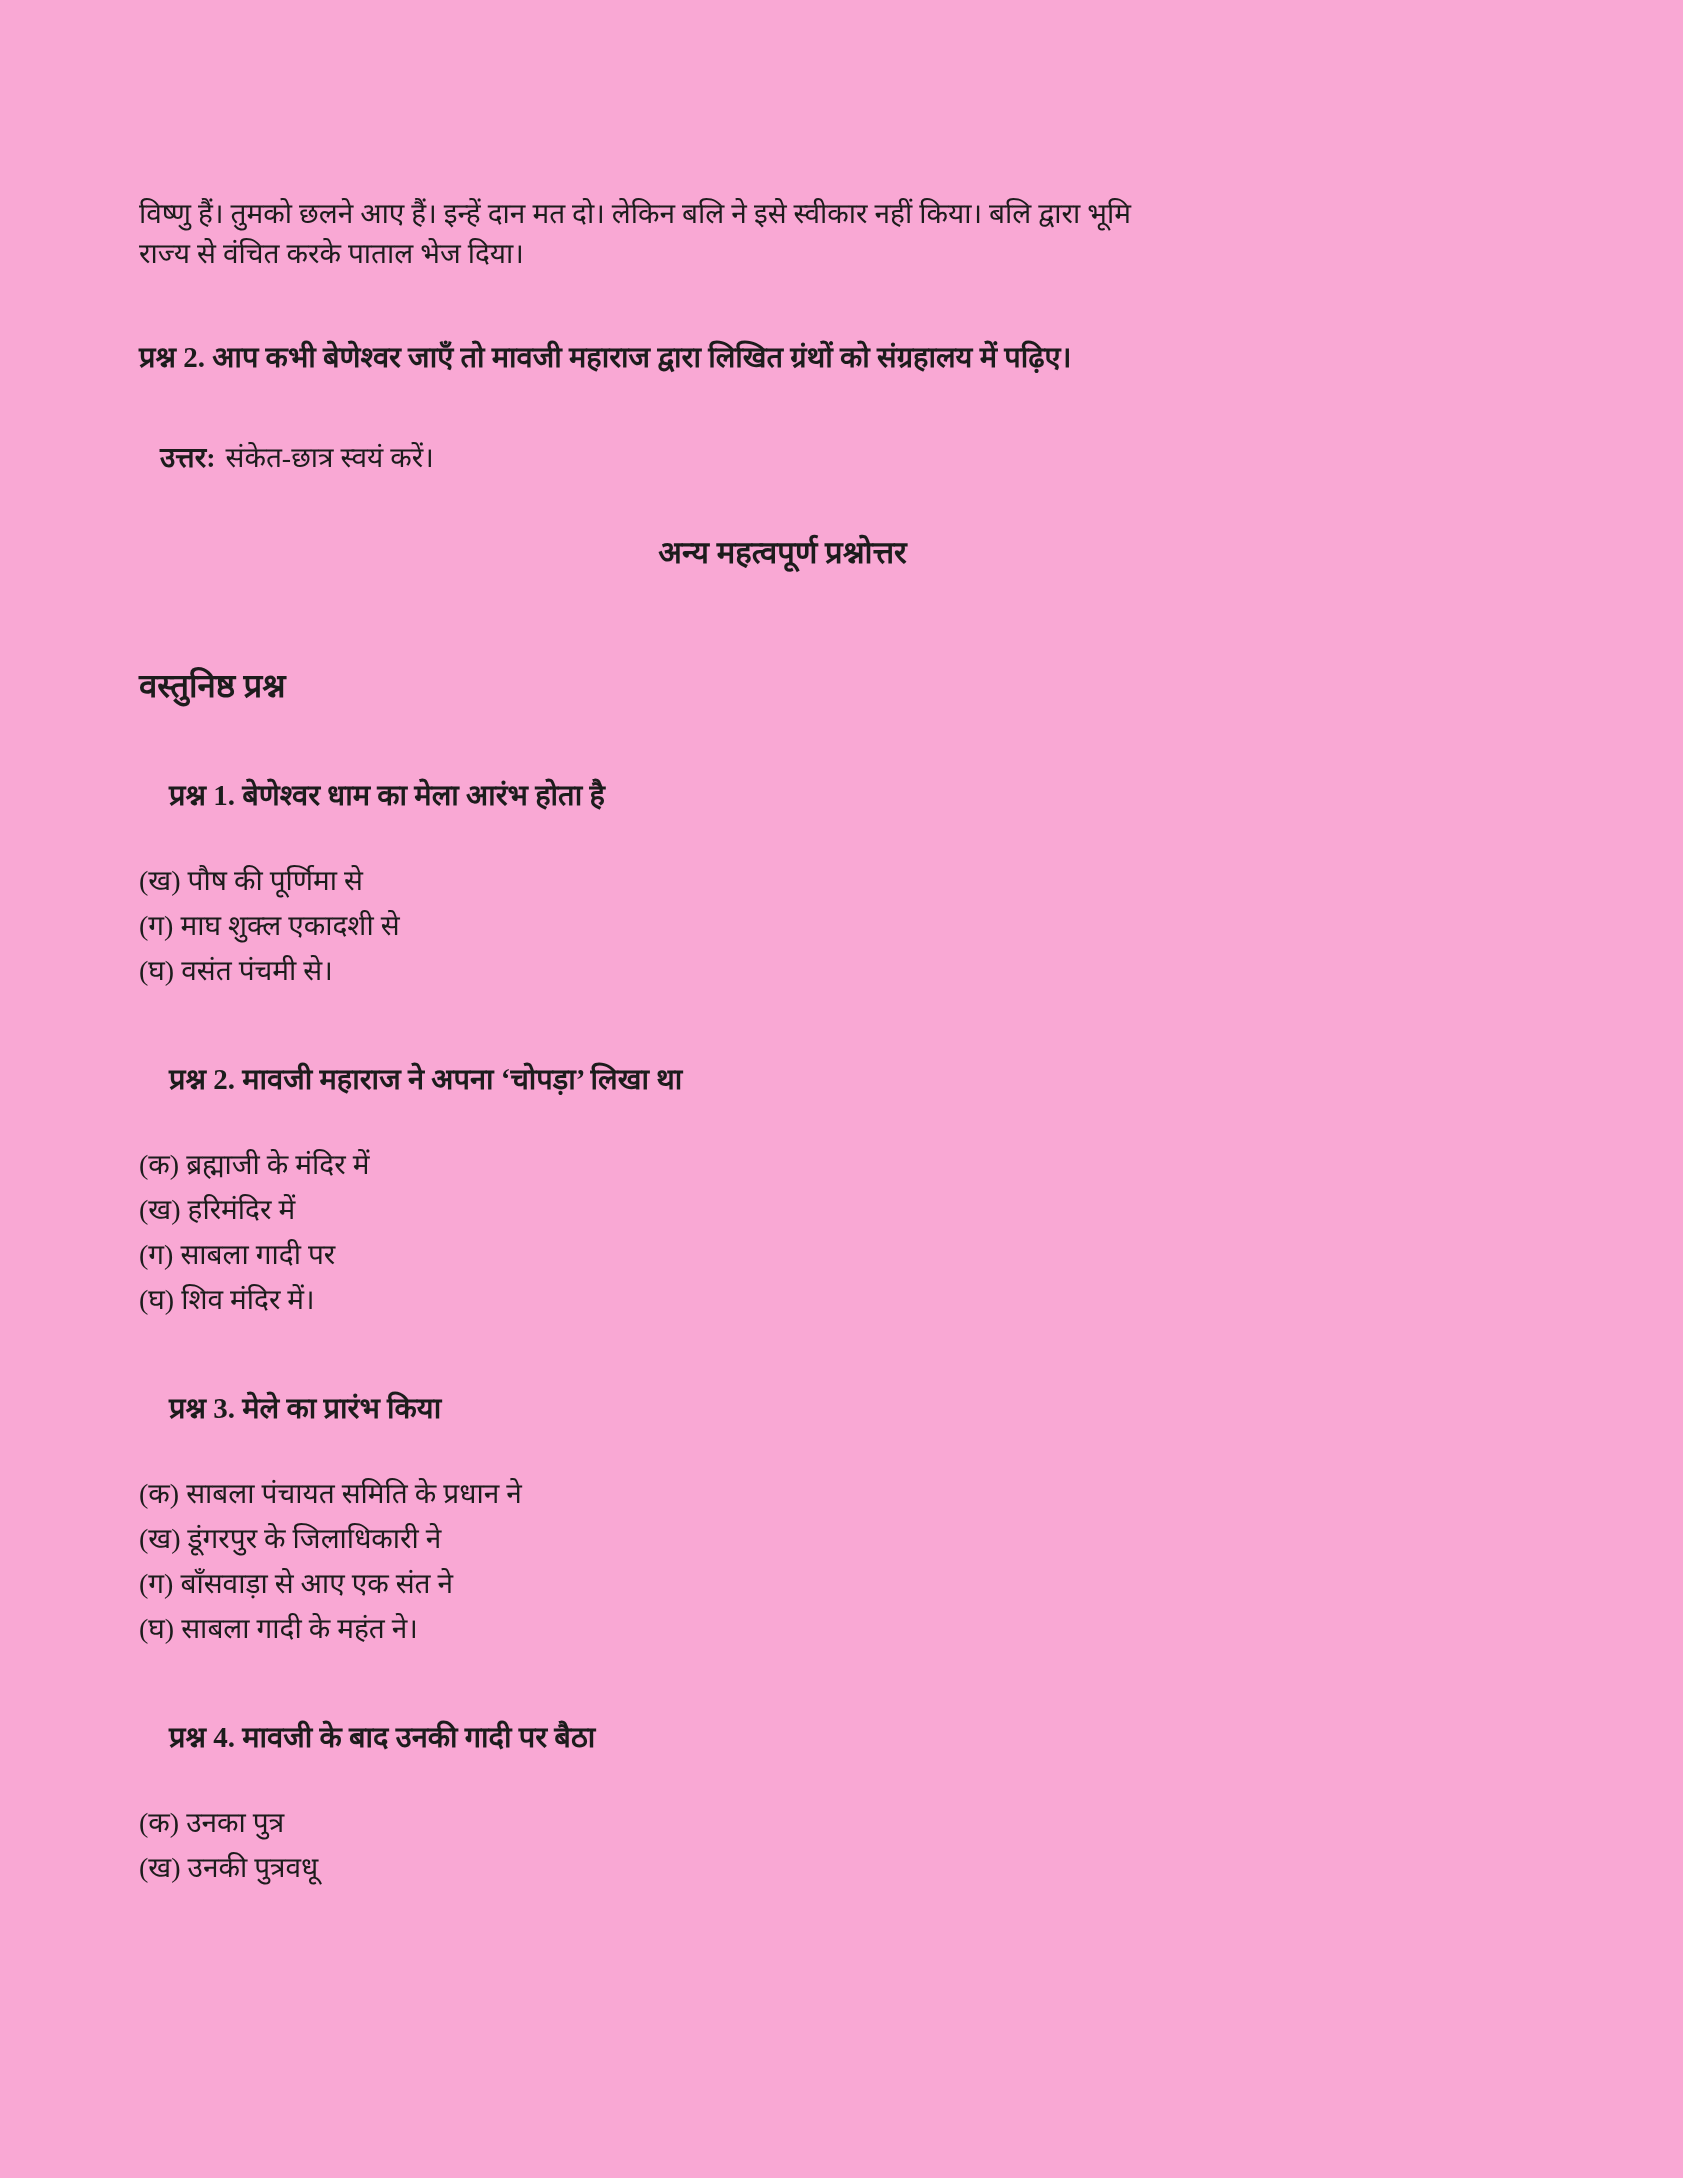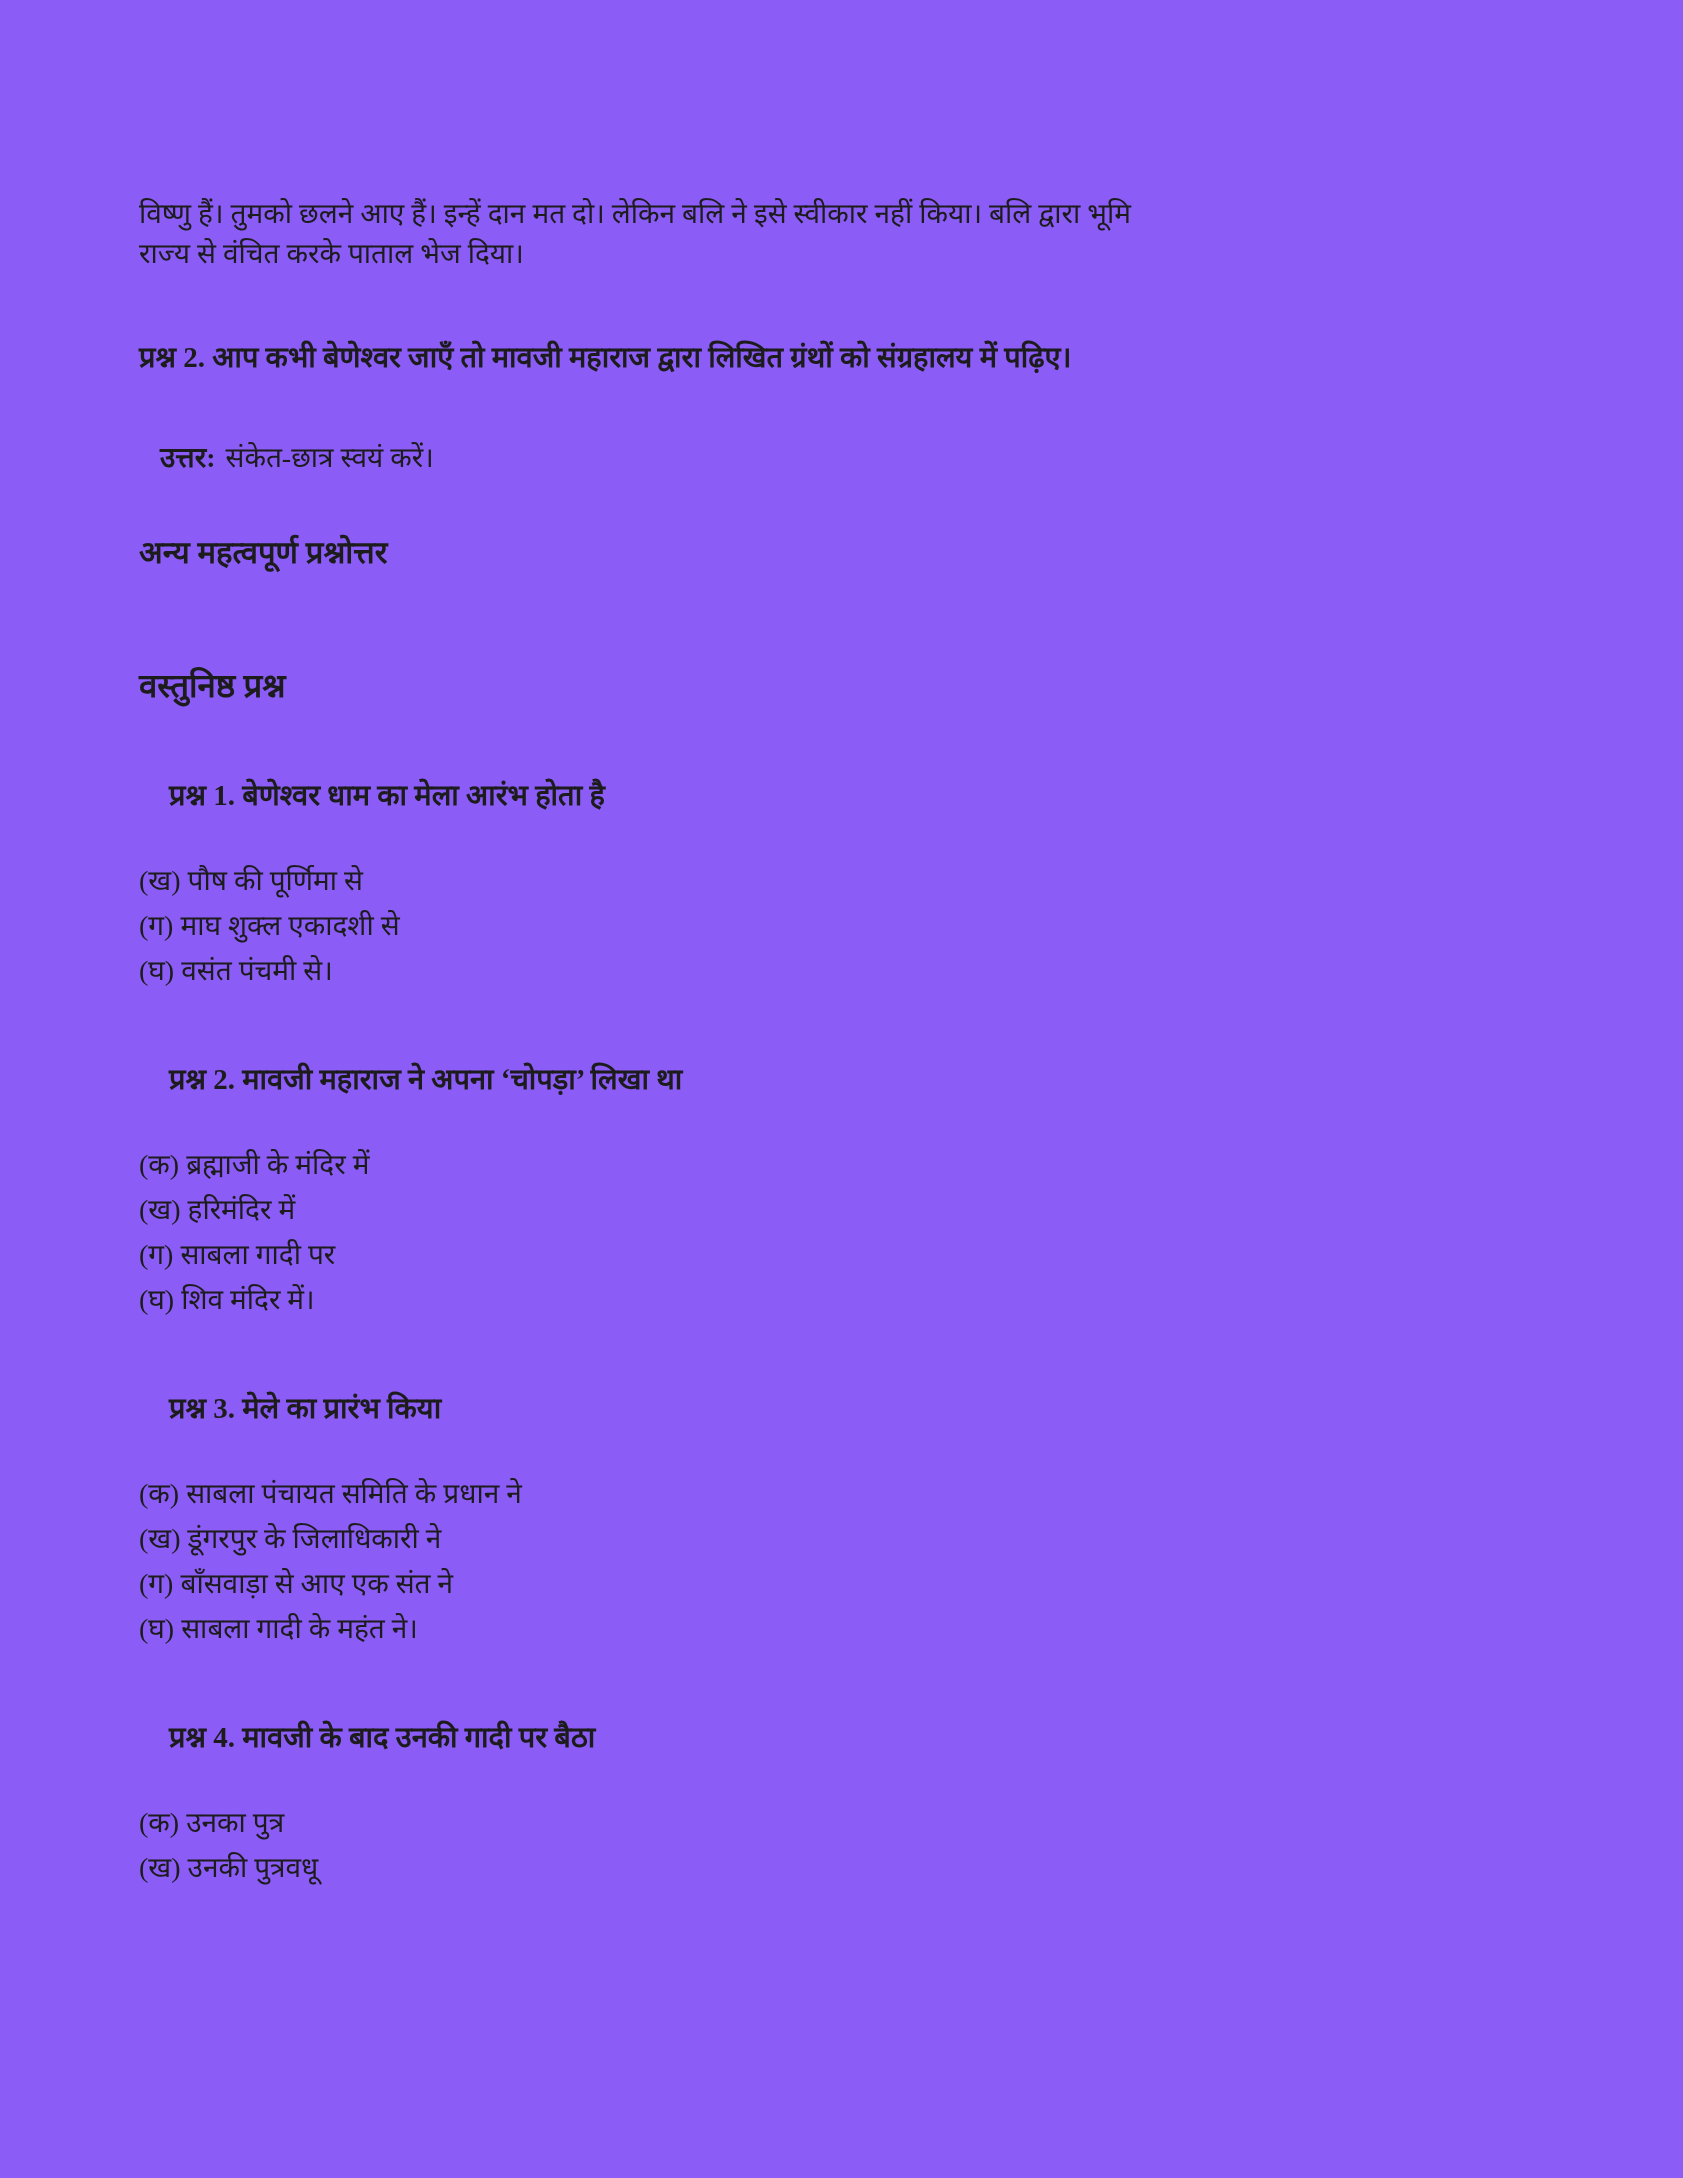--- a/index.html
+++ b/index.html
@@ -12,21 +12,21 @@
     height: 2178px;
     font-family: "Liberation Serif", "DejaVu Serif", serif;
     color: #1c1c1c;
     overflow: hidden;
   }
   .page {
     box-sizing: border-box;
     width: 1683px;
     height: 2178px;
     padding: 194px 139px 0 139px;
-    background: #8b5cf6;
+    background: #f9a8d4;
   }
   .content {
     width: 1287px;
   }
   .intro-line {
     font-size: 28px;
     line-height: 40px;
     white-space: nowrap;
   }
   .exercise-question {
@@ -41,20 +41,21 @@
     font-size: 28px;
     line-height: 40px;
     margin-left: 21px;
   }
   .answer-label {
     font-weight: 700;
     margin-right: 10px;
   }
   .section-heading {
     margin-top: 53px;
+    text-align: center;
     font-size: 31px;
     font-weight: 700;
     line-height: 44px;
   }
   .subsection-heading {
     margin-top: 88px;
     font-size: 33px;
     font-weight: 700;
     line-height: 46px;
   }

